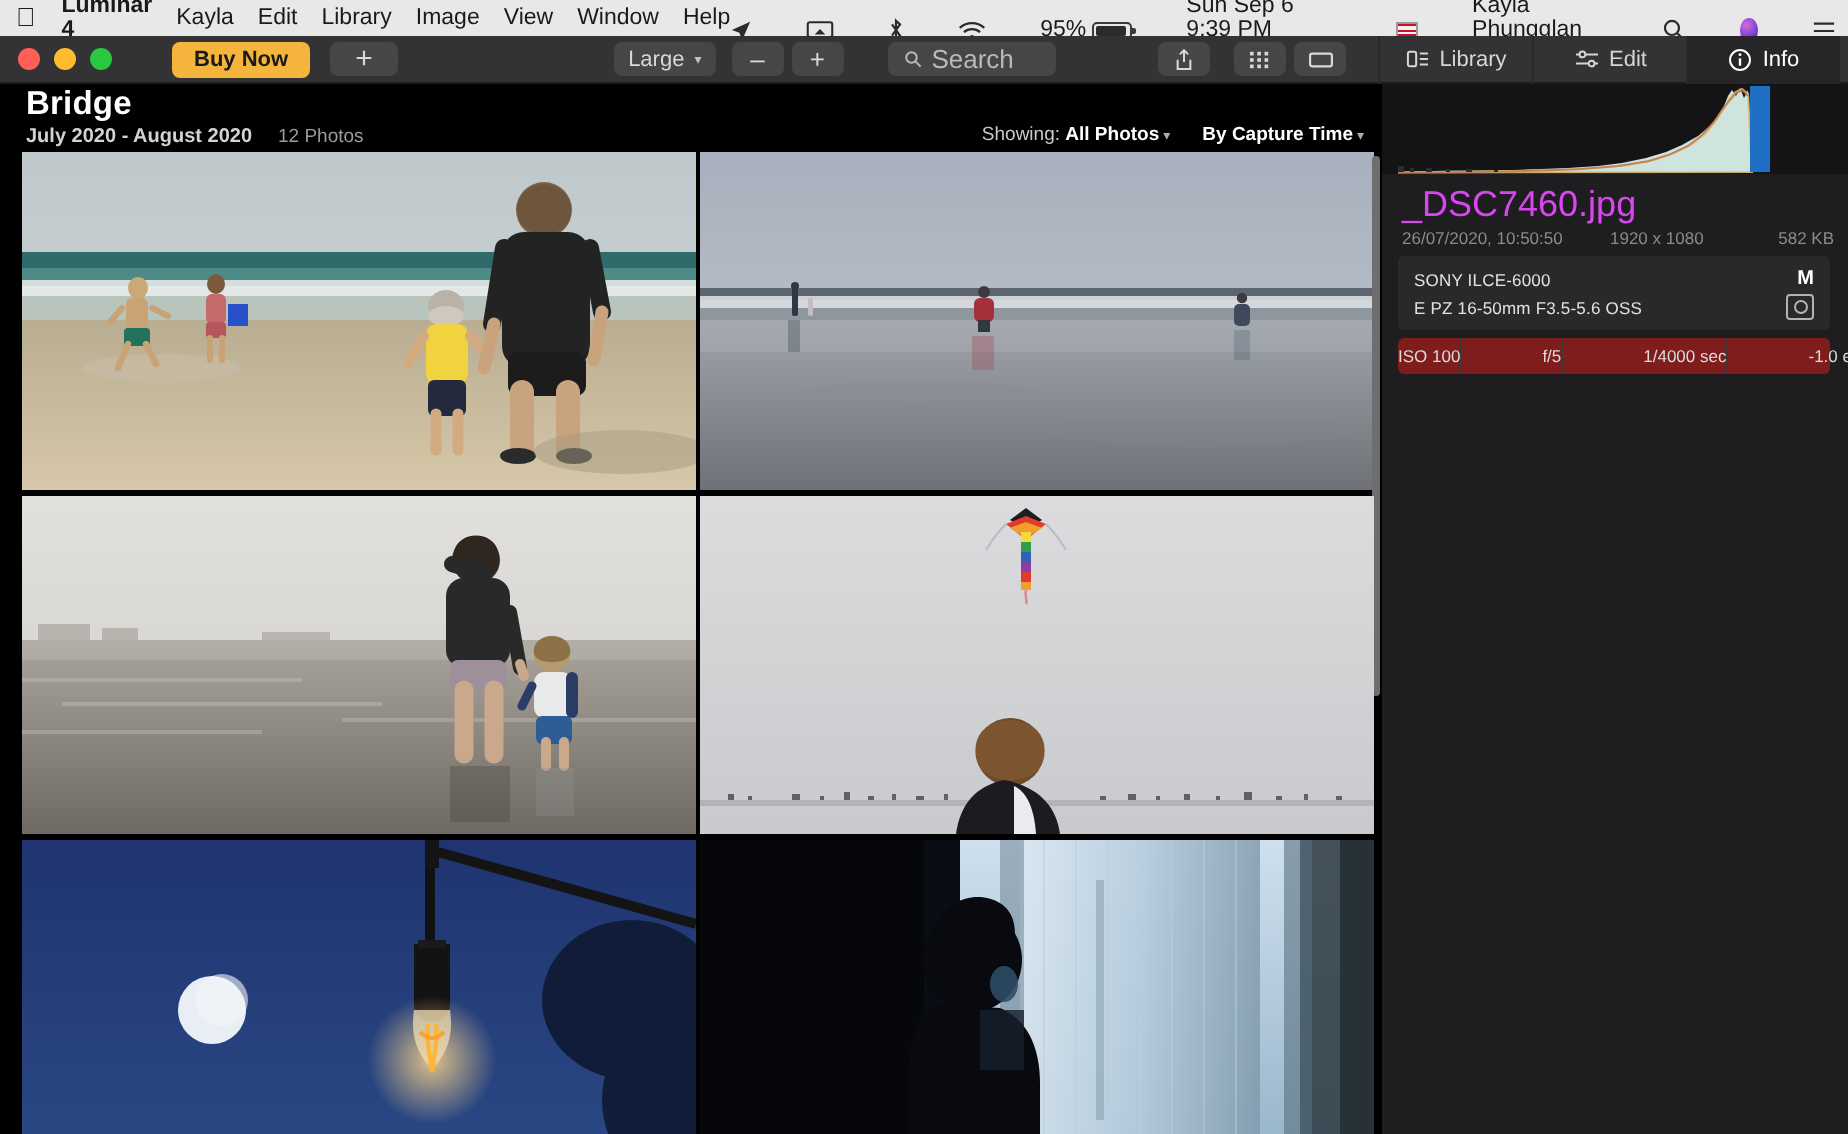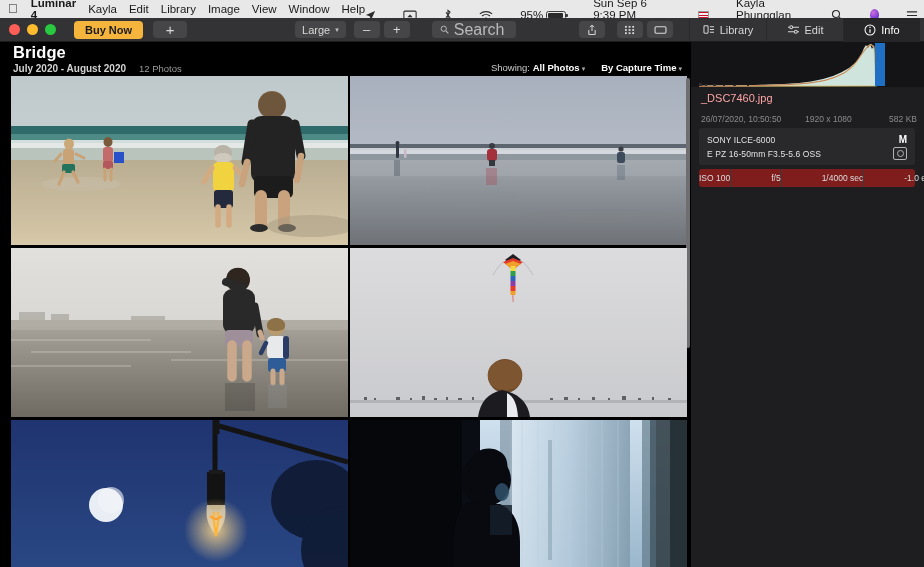--- a/index.html
+++ b/index.html
@@ -69,21 +69,21 @@
     box-sizing: border-box;
     display: flex; align-items: center;
   }
   .traffic { display: flex; align-items: center; gap: 7px; margin-left: 9px; }
   .tl { width: 11px; height: 11px; border-radius: 50%; }
   .tl.red { background: #ff5f57; }
   .tl.yel { background: #febc2e; }
   .tl.grn { background: #28c840; }
 
   .buynow {
-    margin-left: 18px;
+    margin-left: 30px;
     background: #f5b53d; color: #1a1a1a;
     font-size: 11px; font-weight: bold;
     border-radius: 4px;
     padding: 3px 11px;
     line-height: 12px;
   }
   .tb-btn {
     background: #464648; border-radius: 4px;
     color: #d8d8d8; font-size: 11px;
     display: flex; align-items: center; justify-content: center;
@@ -98,21 +98,21 @@
   }
   .size-sel .cv { font-size: 7px; opacity: .85; }
   .zoom-group { display: flex; gap: 4px; }
   .zoom-group .tb-btn { width: 26px; font-size: 13px; }
   .searchbox {
     margin-left: 14px;
     background: #464648; border-radius: 4px;
     height: 17px; width: 84px;
     display: flex; align-items: center; gap: 5px;
     padding: 0 8px; box-sizing: border-box;
-    color: #b9b9bb; font-size: 16px;
+    color: #b9b9bb; font-size: 13px;
   }
 
   .tb-right { margin-left: auto; display: flex; align-items: center; height: 100%; }
   .icon-btn {
     background: #464648; border-radius: 4px;
     width: 26px; height: 17px;
     display:flex; align-items:center; justify-content:center;
     color:#d9d9db;
   }
   .view-group { display: flex; margin-left: 0px; gap: 4px; }
@@ -183,21 +183,21 @@
     background: #1e1e20;
     box-sizing: border-box;
   }
   .histogram {
     position: absolute; top: 0; left: 0;
     width: 233px; height: 45px;
     background: #141416; overflow: hidden;
   }
   .filename {
     position: absolute; left: 10px; top: 50px;
-    font-size: 11px; color: #fca5a5;
+    font-size: 18px; color: #d946ef;
   }
   .meta-row {
     position: absolute; left: 10px; top: 72px;
     width: 216px;
     display: flex; align-items: center;
     font-size: 8.5px; color: #8b8b8d;
   }
   .meta-row .m1 { width: 104px; }
   .meta-row .m2 { width: 70px; }
   .meta-row .m3 { text-align: right; flex: 1; }

